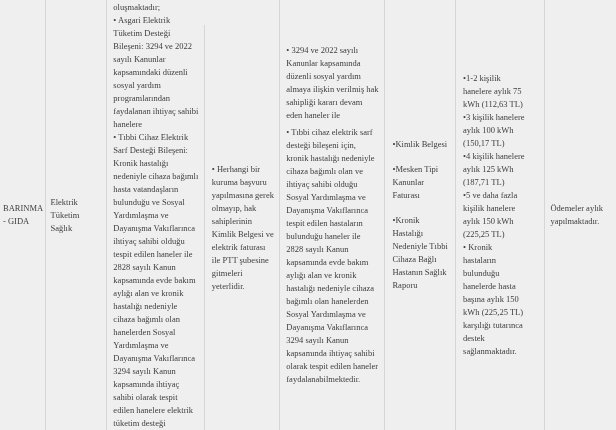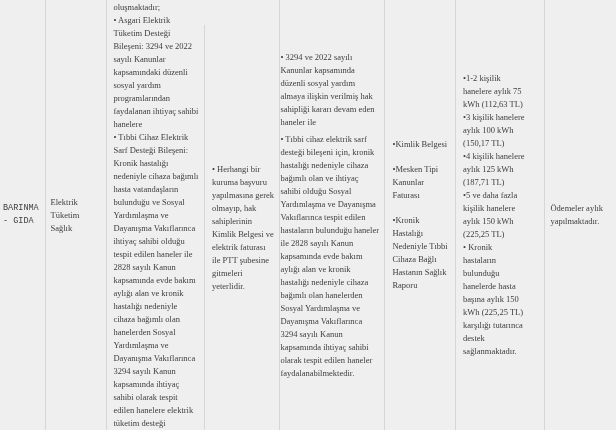--- a/index.html
+++ b/index.html
@@ -16,27 +16,27 @@
     font-size: 8.5px;
     line-height: 13px;
   }
   .cell {
     box-sizing: border-box;
     border-left: 1px solid #d6d6d6;
     display: flex; flex-direction: column; justify-content: center;
     overflow: hidden;
     padding: 4px 5px 4px 5px;
   }
-  .cell:first-child { border-left: none; font-family: Liberation Mono, monospace; }
+  .cell:first-child { border-left: none; }
   .cell p { margin: 0; }
   .c1 { width: 47px;  padding-left: 3px; }
   .c2 { width: 63px;  padding-left: 4px; }
   .c3 { width: 101px; padding-left: 6px; }
   .c4 { width: 78px;  padding-left: 7px; margin-top: 25px; }
-  .c5 { width: 109px; padding-left: 0; }
+  .c5 { width: 109px; padding-left: 6px; }
   .c6 { width: 73px;  padding-left: 7px; }
   .c7 { width: 79px;  padding-left: 7px; }
   .c8 { width: 74px;  padding-left: 5px; margin-left: 13px; }
   .c5 p + p { margin-top: 4px; }
   .c6 p + p { margin-top: 12px; }
 </style>
 </head>
 <body>
 
 <div class="table-row">

